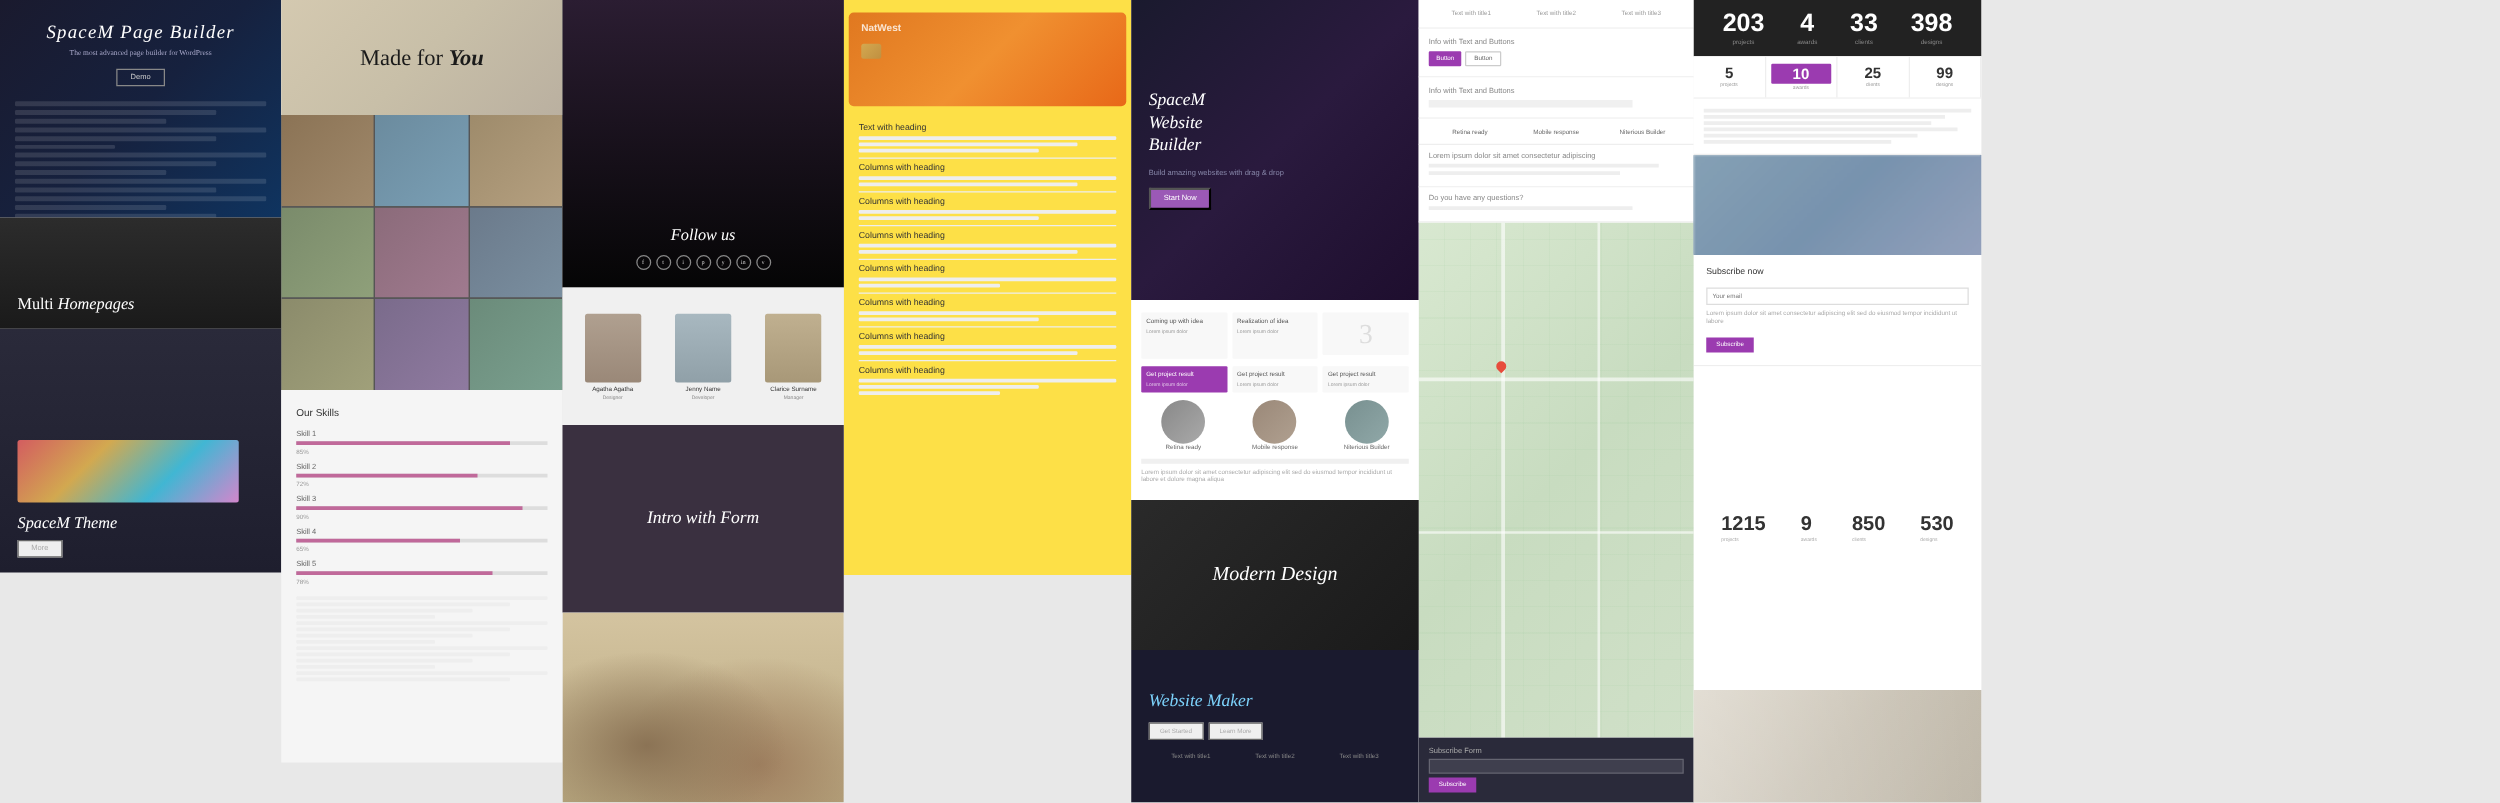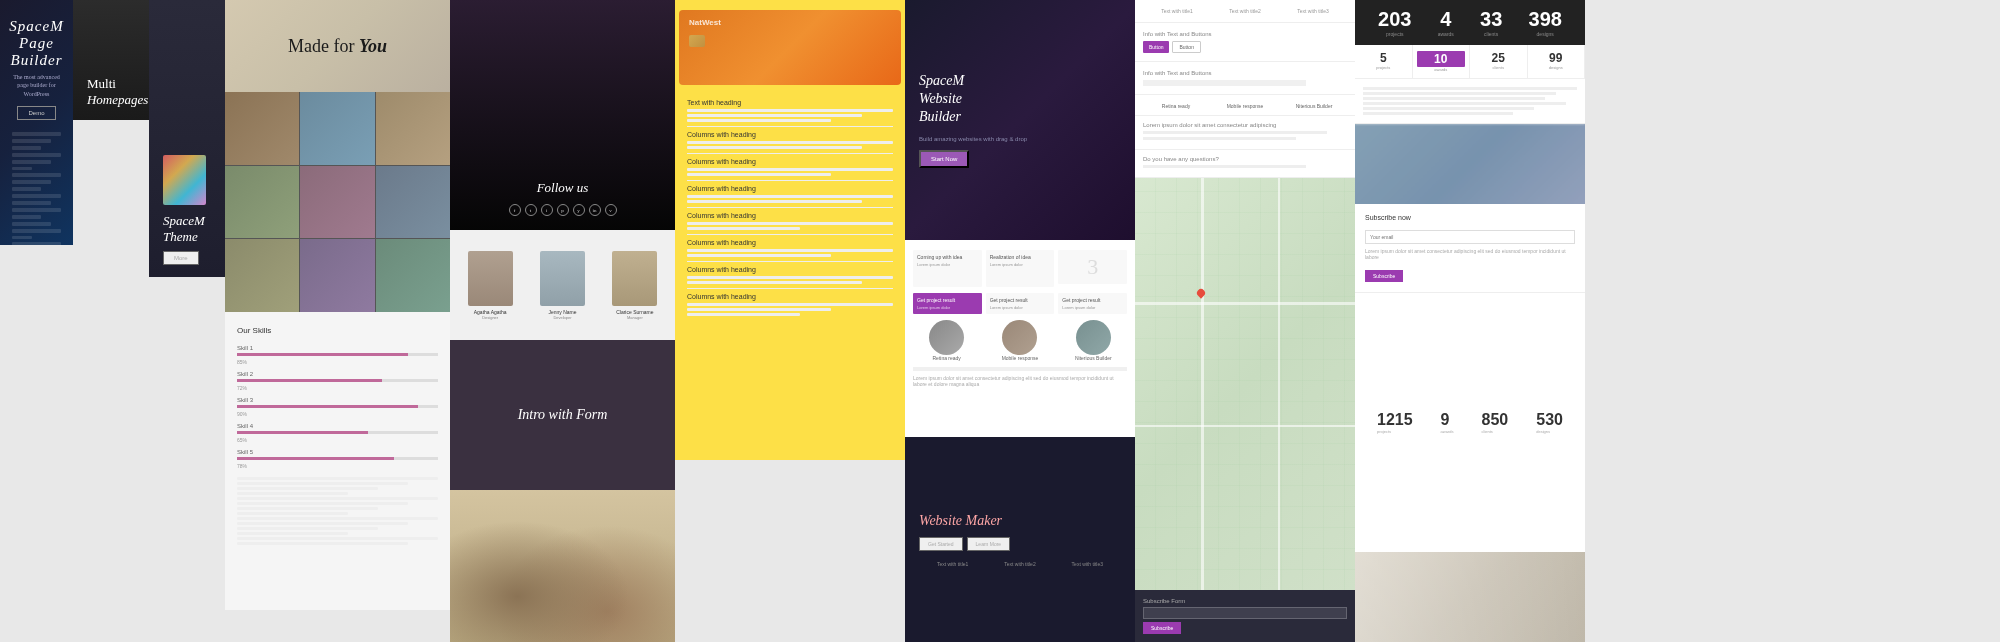--- a/index.html
+++ b/index.html
@@ -19,21 +19,21 @@
       width: 2000px;
       height: 642px;
       gap: 0;
     }
 
     
     .col1 {
       width: 225px;
       height: 458px;
       display: flex;
-      flex-direction: row;
+      flex-direction: column;
       gap: 0;
       flex-shrink: 0;
     }
 
     .panel {
       position: relative;
       overflow: hidden;
     }
 
     
@@ -561,21 +561,21 @@
       width: 230px;
       background: #1a1a2e;
       padding: 14px;
       flex: 1;
       display: flex;
       flex-direction: column;
       justify-content: center;
     }
 
     .wm-title {
-      color: #fca5a5;
+      color: #7dd3fc;
       font-size: 14px;
       font-style: italic;
       font-family: 'Georgia', serif;
       margin-bottom: 8px;
     }
 
     .wm-btns {
       display: flex;
       gap: 4px;
     }
@@ -1281,20 +1281,23 @@
         </div>
         <div style="display:flex;flex-direction:column;align-items:center;flex:1;">
           <div class="team-circle tc3"></div>
           <div class="circle-label">Niterious Builder</div>
         </div>
       </div>
       <div style="height:4px;background:#f0f0f0;margin-bottom:4px;"></div>
       <div style="font-size:5px;color:#aaa;font-family:sans-serif;margin-bottom:3px;">Lorem ipsum dolor sit amet consectetur adipiscing elit sed do eiusmod tempor incididunt ut labore et dolore magna aliqua</div>
     </div>
 
+    <div class="modern-design-panel">
+      <div class="md-title">Modern Design</div>
+    </div>
 
     <div class="website-maker-panel">
       <div class="wm-title">Website Maker</div>
       <div class="wm-btns">
         <button class="wm-btn">Get Started</button>
         <button class="wm-btn">Learn More</button>
       </div>
 
       <div style="margin-top:10px;display:flex;justify-content:space-around;">
         <div style="font-size:5px;color:#888;font-family:sans-serif;">Text with title1</div>

